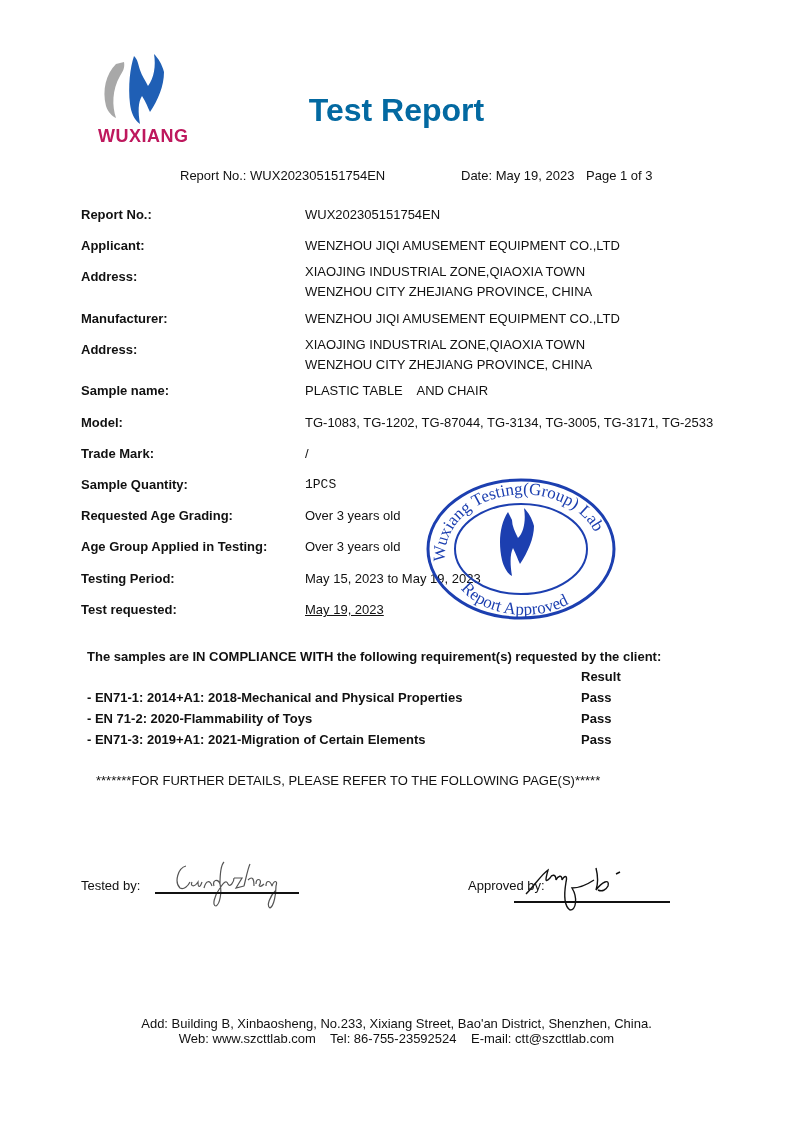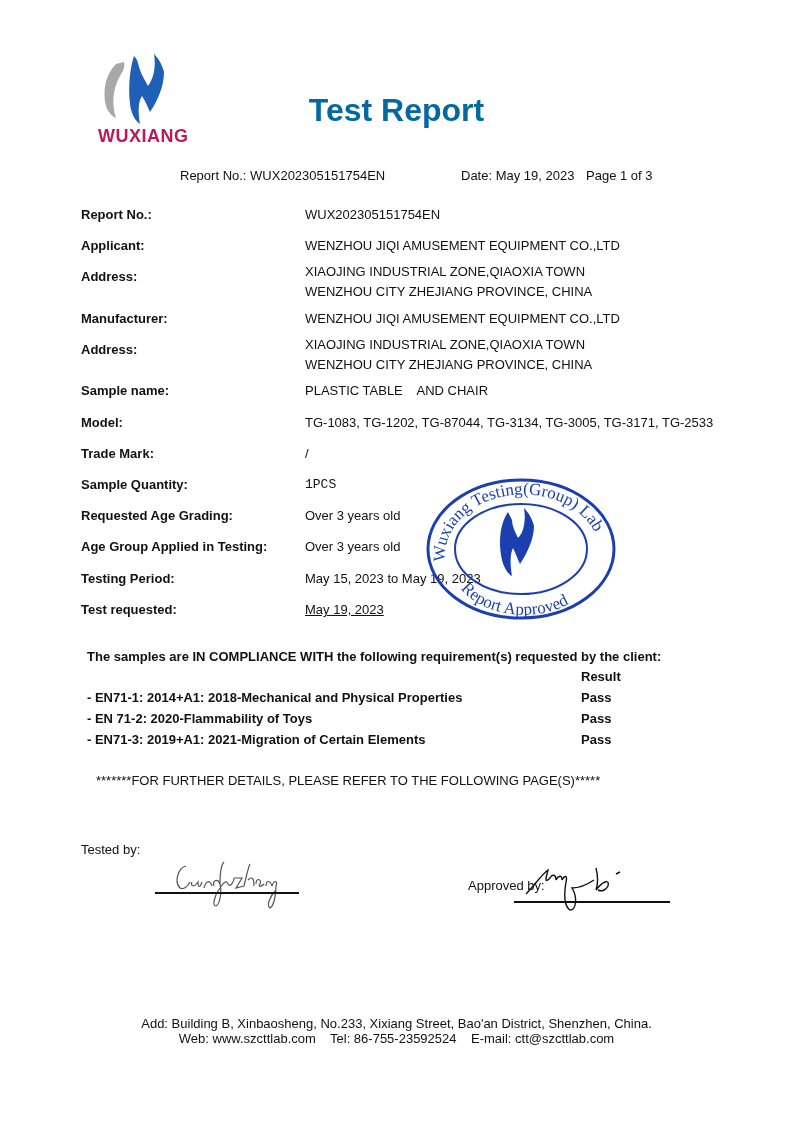--- a/index.html
+++ b/index.html
@@ -116,21 +116,21 @@
 <div class="res" style="top:669px;">Result</div>
 <div class="comp" style="top:690px;">- EN71-1: 2014+A1: 2018-Mechanical and Physical Properties</div>
 <div class="res" style="top:690px;">Pass</div>
 <div class="comp" style="top:711px;">- EN 71-2: 2020-Flammability of Toys</div>
 <div class="res" style="top:711px;">Pass</div>
 <div class="comp" style="top:732px;">- EN71-3: 2019+A1: 2021-Migration of Certain Elements</div>
 <div class="res" style="top:732px;">Pass</div>
 
 <div class="abs note">*******FOR FURTHER DETAILS, PLEASE REFER TO THE FOLLOWING PAGE(S)*****</div>
 
-<div class="abs sig-label" style="left:81px; top:842px;">Tested by:</div>
+<div class="abs sig-label" style="left:81px; top:878px;">Tested by:</div>
 <div class="abs" style="left:172px; top:852px; width:110px; height:60px;">
   <svg width="110" height="60" viewBox="0 0 110 60">
     <path d="M14 14 C6 16 2 30 8 36 C12 38 16 34 18 30 M20 30 C18 34 22 36 26 30 C26 36 28 36 30 30 M32 36 C34 28 38 28 40 34 M42 34 C40 28 46 26 48 32 C48 20 50 12 52 10 M48 32 C50 40 48 52 44 54 C40 54 42 44 48 36 C52 30 54 28 56 32 C58 36 62 30 62 26 M62 26 L70 26 L64 36 L72 34 M72 34 C74 26 76 16 78 12 M76 28 C80 24 82 26 82 34 M84 32 C84 26 90 26 88 32 C86 34 88 36 92 32 M94 34 C94 28 98 28 100 34 M100 34 C102 28 106 28 104 34 C104 42 102 54 98 56 C94 54 98 44 104 38" fill="none" stroke="#555" stroke-width="1.2"></path>
   </svg>
 </div>
 <div class="sig-line" style="left:155px; top:892px; width:144px;"></div>
 
 <div class="abs sig-label" style="left:428px; top:878px;margin-left:40px;">Approved by:</div>
 <div class="abs" style="left:520px; top:858px; width:130px; height:60px;">
   <svg width="130" height="60" viewBox="0 0 130 60">

